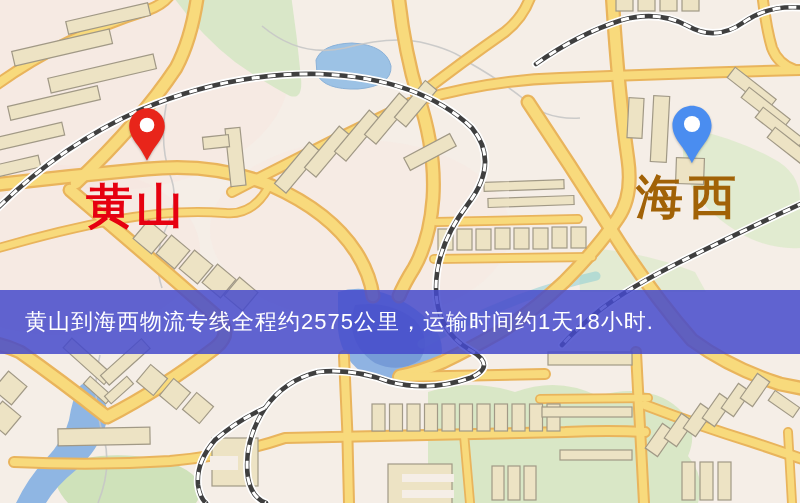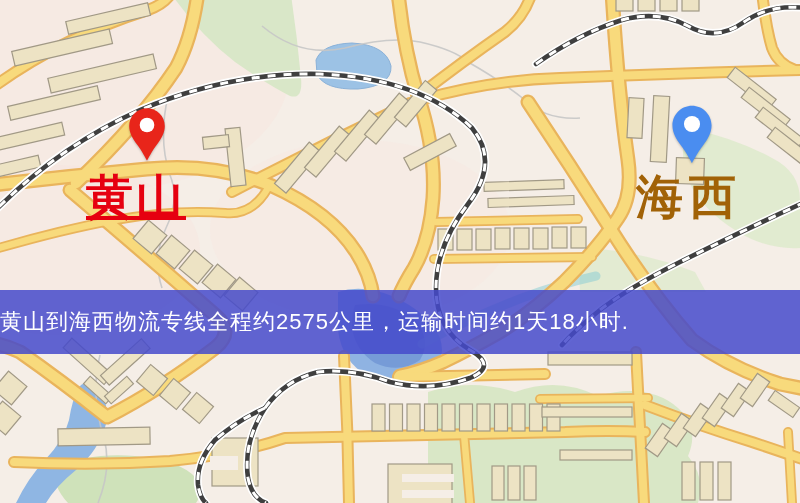--- a/index.html
+++ b/index.html
@@ -22,28 +22,28 @@
   .bld rect{fill:#ede3c4;stroke:#a1998673;stroke:#a19986;stroke-width:1.2px;}
   .bld .cut{fill:#f5eee7;stroke:none;}
   .stream{fill:none;stroke:#c6c6c6;stroke-width:1.6px;opacity:.9;}
   
   .pin{position:absolute;filter:drop-shadow(0 1px 1px rgba(0,0,0,.25));}
   
   .place-label{
     position:absolute;font-family:"Liberation Serif", serif;font-weight:700;
     font-size:47px;line-height:1;white-space:nowrap;
   }
-  .place-label.origin{left:86px;top:174px;color:#e60010;letter-spacing:3px;text-decoration:underline;}
+  .place-label.origin{left:86px;top:183px;color:#e60010;letter-spacing:3px;}
   .place-label.dest{left:636px;top:174px;color:#a16207;letter-spacing:6px;}
   
   .route-banner{
     position:absolute;left:0;top:290px;width:100%;height:64px;
     background:rgba(69,74,203,0.85);
     color:#ffffff;font-size:22px;line-height:64px;
-    box-sizing:border-box;letter-spacing:1px;
+    padding-left:25px;box-sizing:border-box;letter-spacing:1px;
     white-space:nowrap;
   }
 </style>
 </head>
 <body>
 
 <div class="stage">
 
   <svg class="map" width="800" height="503" viewBox="0 0 800 503">
 

